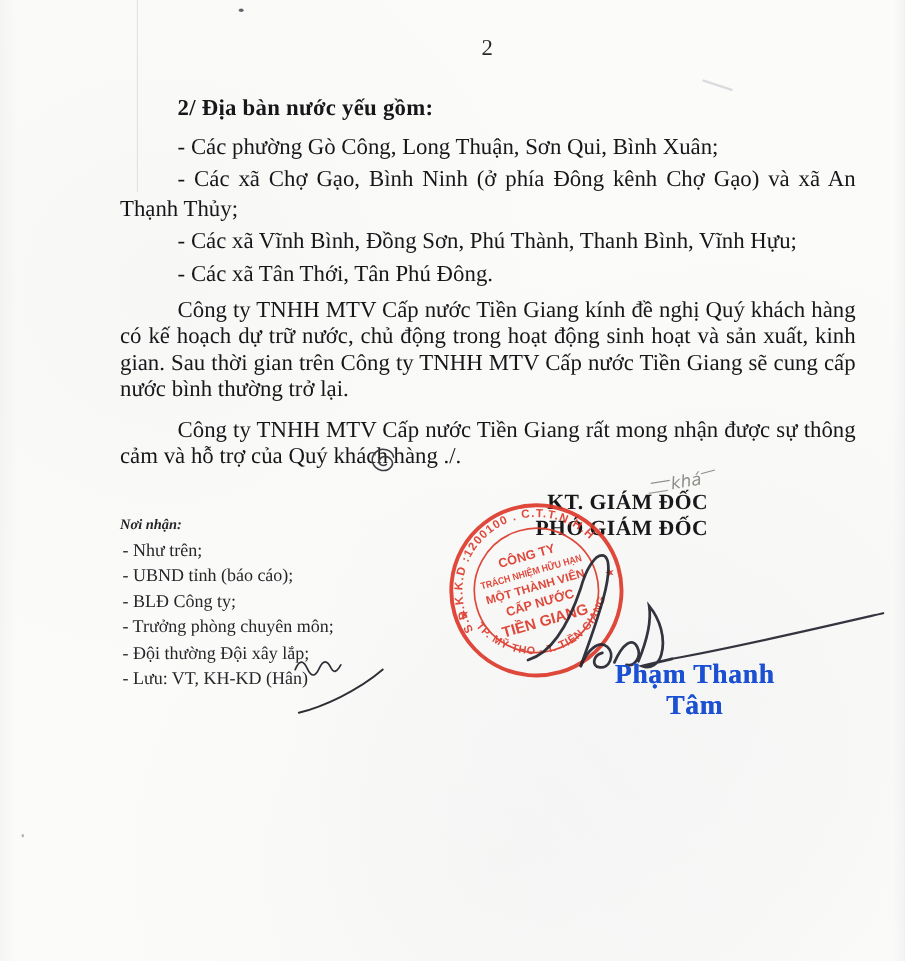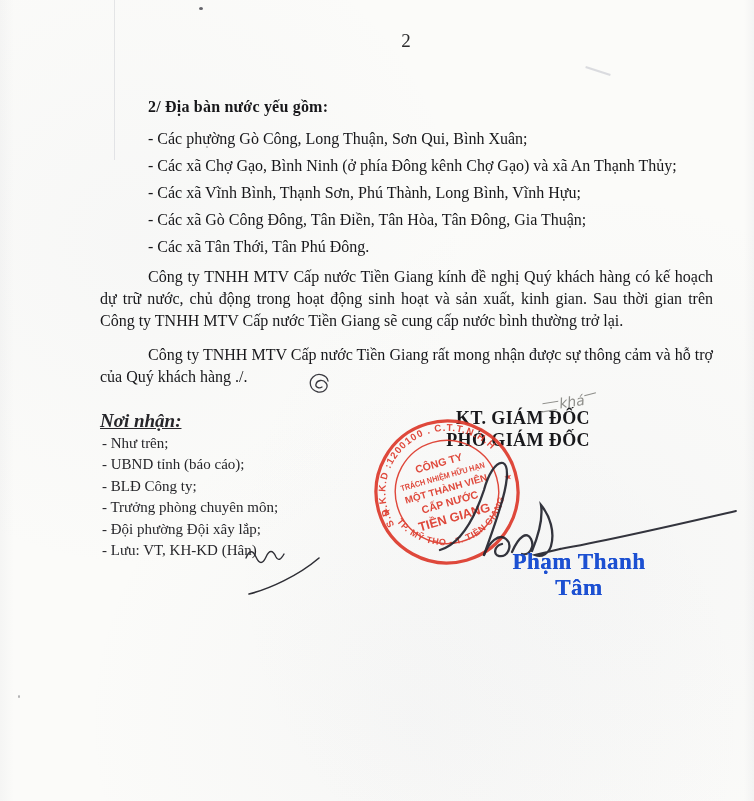--- a/index.html
+++ b/index.html
@@ -19,37 +19,37 @@
       linear-gradient(to left, rgba(190,192,200,.12) 0, transparent 10px);
     color:#1e1e20;
     overflow:hidden;
   }
   .page-number{
     position:absolute;top:30px;left:100px;width:612px;
     text-align:center;font-size:19px;color:#2a2a2c;
   }
   .content{
     position:absolute;left:100px;top:78px;width:613px;
-    font-size:16px;color:#17171a;margin-top:16px;
+    font-size:19px;color:#17171a;
   }
   .heading{
     font-weight:bold;text-indent:48px;line-height:25px;margin:0 0 7px 0;
     letter-spacing:.2px;
   }
   .list p{
     margin:0 0 2px 0;line-height:25px;text-align:justify;text-indent:48px;
   }
   .para{
     margin:7px 0 0 0;line-height:22px;text-align:justify;text-indent:48px;
   }
   .recipients{
     position:absolute;left:97px;top:413px;width:235px;color:#26262a;
   }
   .recipients .title{
-    font-weight:bold;font-style:italic;font-size:19px;margin:0 0 3px 3px;text-decoration:underline;
+    font-weight:bold;font-style:italic;font-size:12px;margin:16px 0 3px 3px;
   }
   .recipients p{
     margin:5px;font-size:15px;line-height:16.5px;
   }
   .sig-block{
     position:absolute;left:390px;top:407px;width:200px;text-align:right;
     color:#18181b;
   }
   .sig-title{
     font-weight:bold;font-size:18px;line-height:22px;letter-spacing:.4px;margin:0;
@@ -93,39 +93,38 @@
   <div class="ghost-line" style="left:585px;top:70px;width:26px;height:2px;transform:rotate(18deg);"></div>
   <div class="ghost-line" style="left:114px;top:0;width:1px;height:160px;opacity:.35;"></div>
 
   <div class="page-number">2</div>
 
   <div class="content">
     <p class="heading">2/ Địa bàn nước yếu gồm:</p>
     <div class="list">
       <p>- Các phường Gò Công, Long Thuận, Sơn Qui, Bình Xuân;</p>
       <p>- Các xã Chợ Gạo, Bình Ninh (ở phía Đông kênh Chợ Gạo) và xã An Thạnh Thủy;</p>
-      <p>- Các xã Vĩnh Bình, Thạnh Sơn, Phú Thành, Long Bình, Vĩnh Hựu;</p>
-      <p>- Các xã Gò Công Đông, Tân Điền, Tân Hòa, Tân Đông, Gia Thuận;</p>
+      <p>- Các xã Vĩnh Bình, Đồng Sơn, Phú Thành, Thanh Bình, Vĩnh Hựu;</p>
       <p>- Các xã Tân Thới, Tân Phú Đông.</p>
     </div>
     <p class="para">Công ty TNHH MTV Cấp nước Tiền Giang kính đề nghị Quý khách hàng có kế hoạch dự trữ nước, chủ động trong hoạt động sinh hoạt và sản xuất, kinh gian. Sau thời gian trên Công ty TNHH MTV Cấp nước Tiền Giang sẽ cung cấp nước bình thường trở lại.</p>
     <p class="para" style="margin-top:12px;">Công ty TNHH MTV Cấp nước Tiền Giang rất mong nhận được sự thông cảm và hỗ trợ của Quý khách hàng ./.</p>
   </div>
 
   <svg class="paraph" width="26" height="24" viewBox="0 0 26 24">
     <path d="M 22 9 C 21 3 12 0 7 5 C 2 10 4 18 12 20 C 19 21 23 15 20 11 C 17 7 11 8 10 12 C 9 15 13 17 16 15" fill="none" stroke="#3a3a40" stroke-width="1.3" stroke-linecap="round"></path>
   </svg>
 
   <div class="recipients">
     <p class="title">Nơi nhận:</p>
     <p>- Như trên;</p>
     <p>- UBND tỉnh (báo cáo);</p>
     <p>- BLĐ Công ty;</p>
     <p>- Trưởng phòng chuyên môn;</p>
-    <p>- Đội phường Đội xây lắp;</p>
+    <p>- Đội thường Đội xây lắp;</p>
     <p>- Lưu: VT, KH-KD (Hân)</p>
   </div>
 
   <svg class="flourish" width="82" height="58" viewBox="0 0 82 58">
     <path d="M 3 16 Q 8 4 13 15 Q 18 26 23 15 Q 28 4 33 15 Q 36 21 41 12" fill="none" stroke="#2e2e35" stroke-width="1.4" stroke-linecap="round"></path>
     <path d="M 6 52 C 26 47 55 34 76 16" fill="none" stroke="#2e2e35" stroke-width="1.6" stroke-linecap="round"></path>
   </svg>
 
   <div class="sig-block">
     <p class="sig-title">KT. GIÁM ĐỐC</p>

